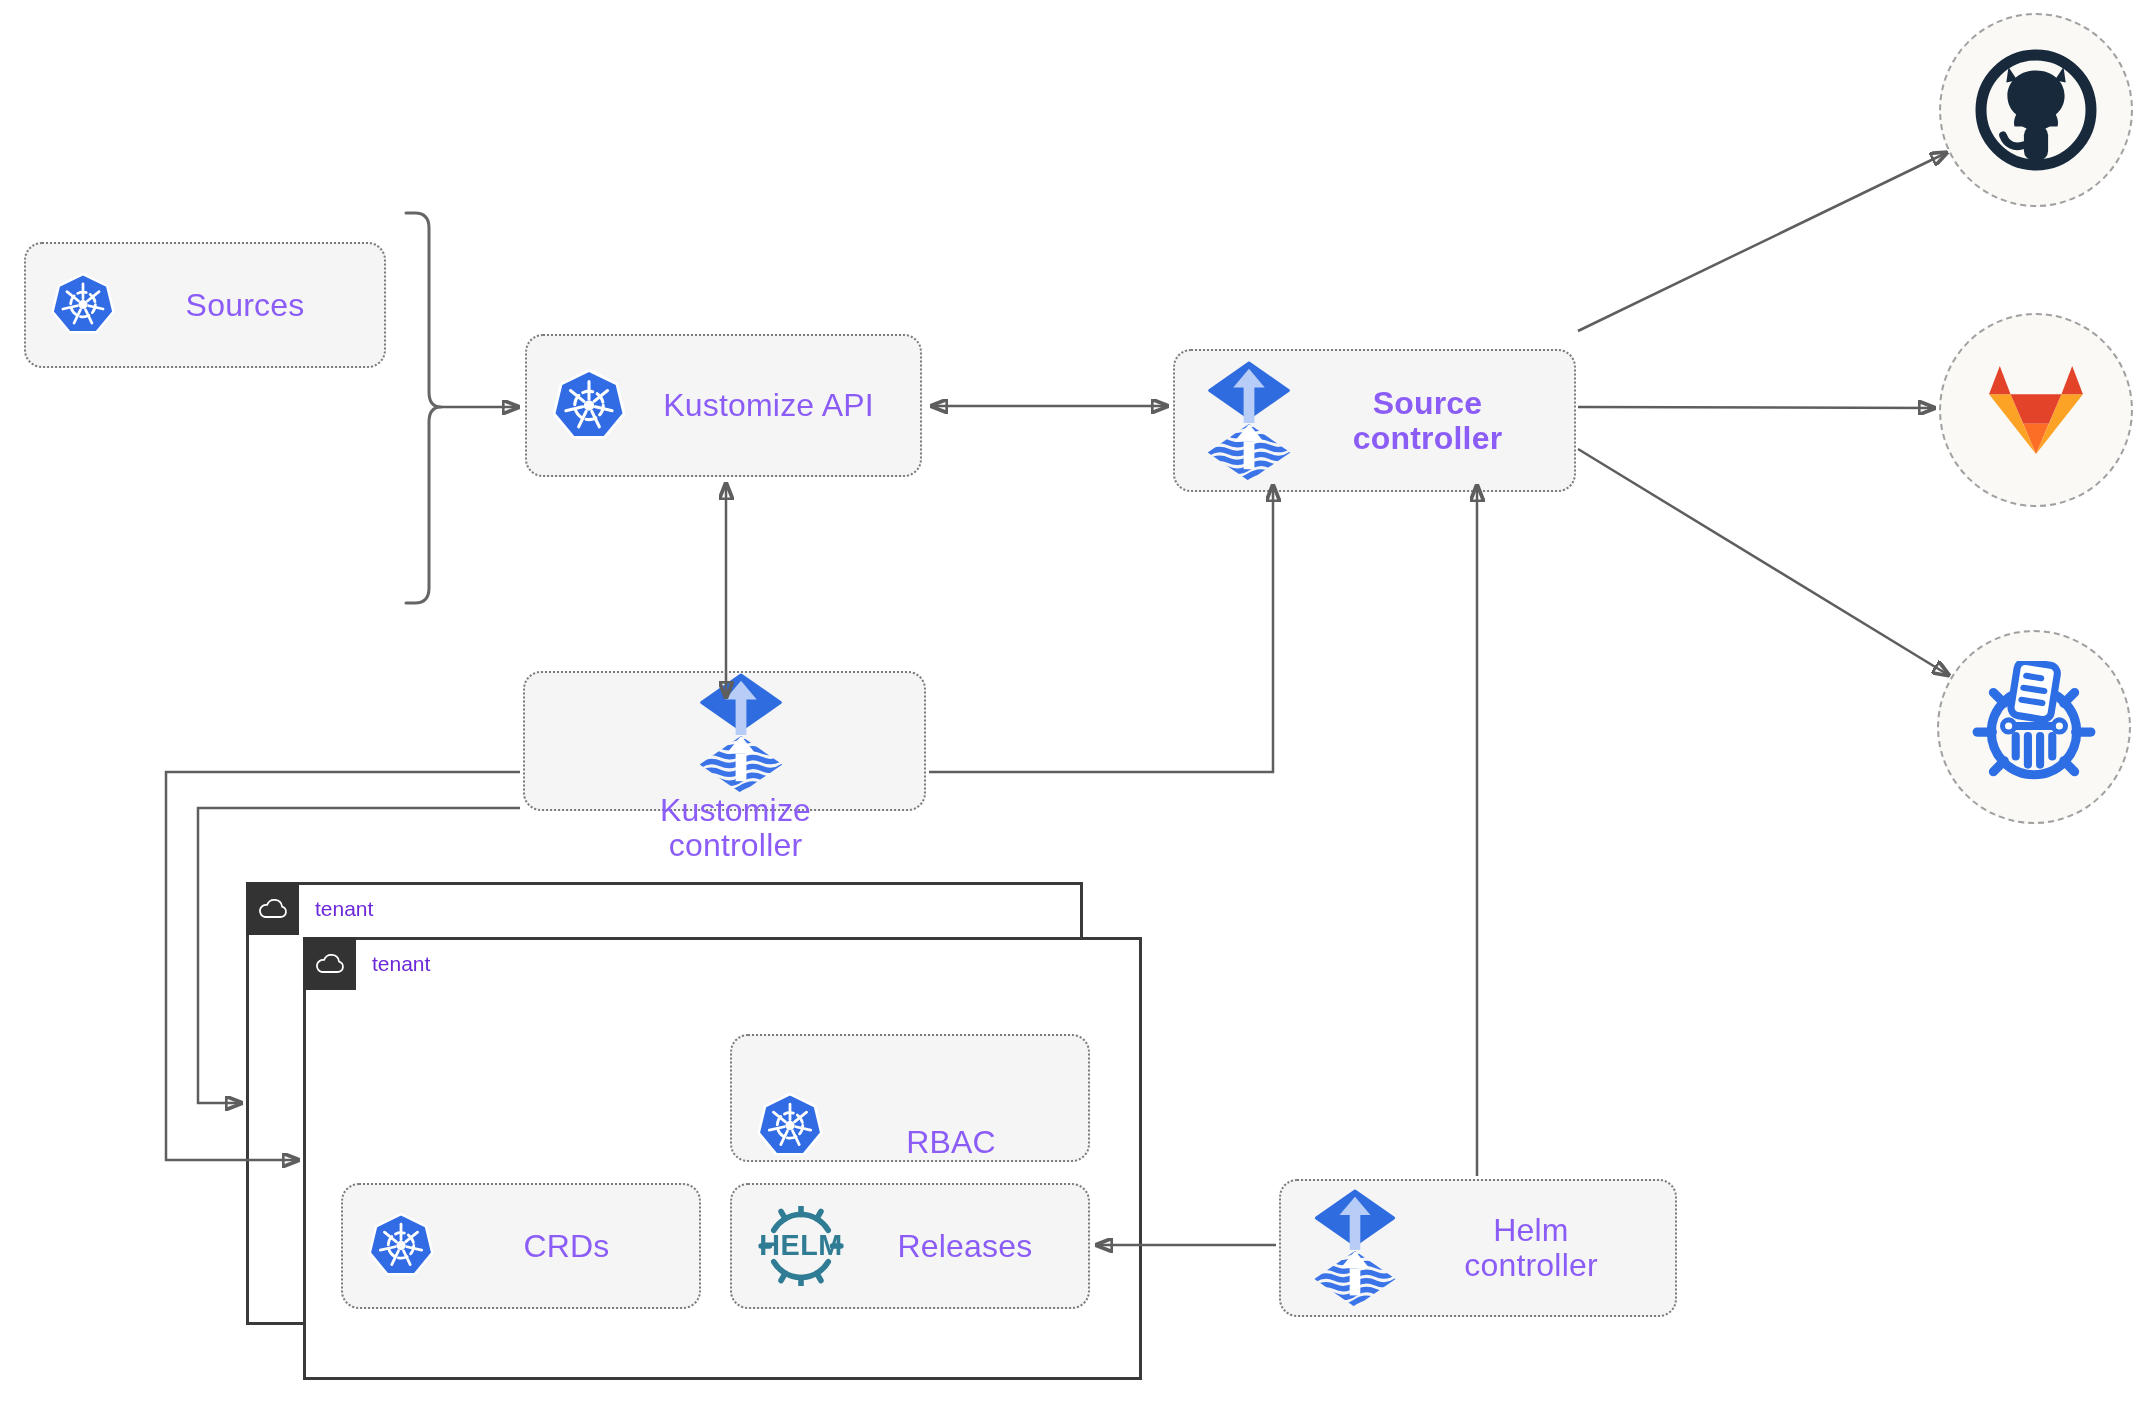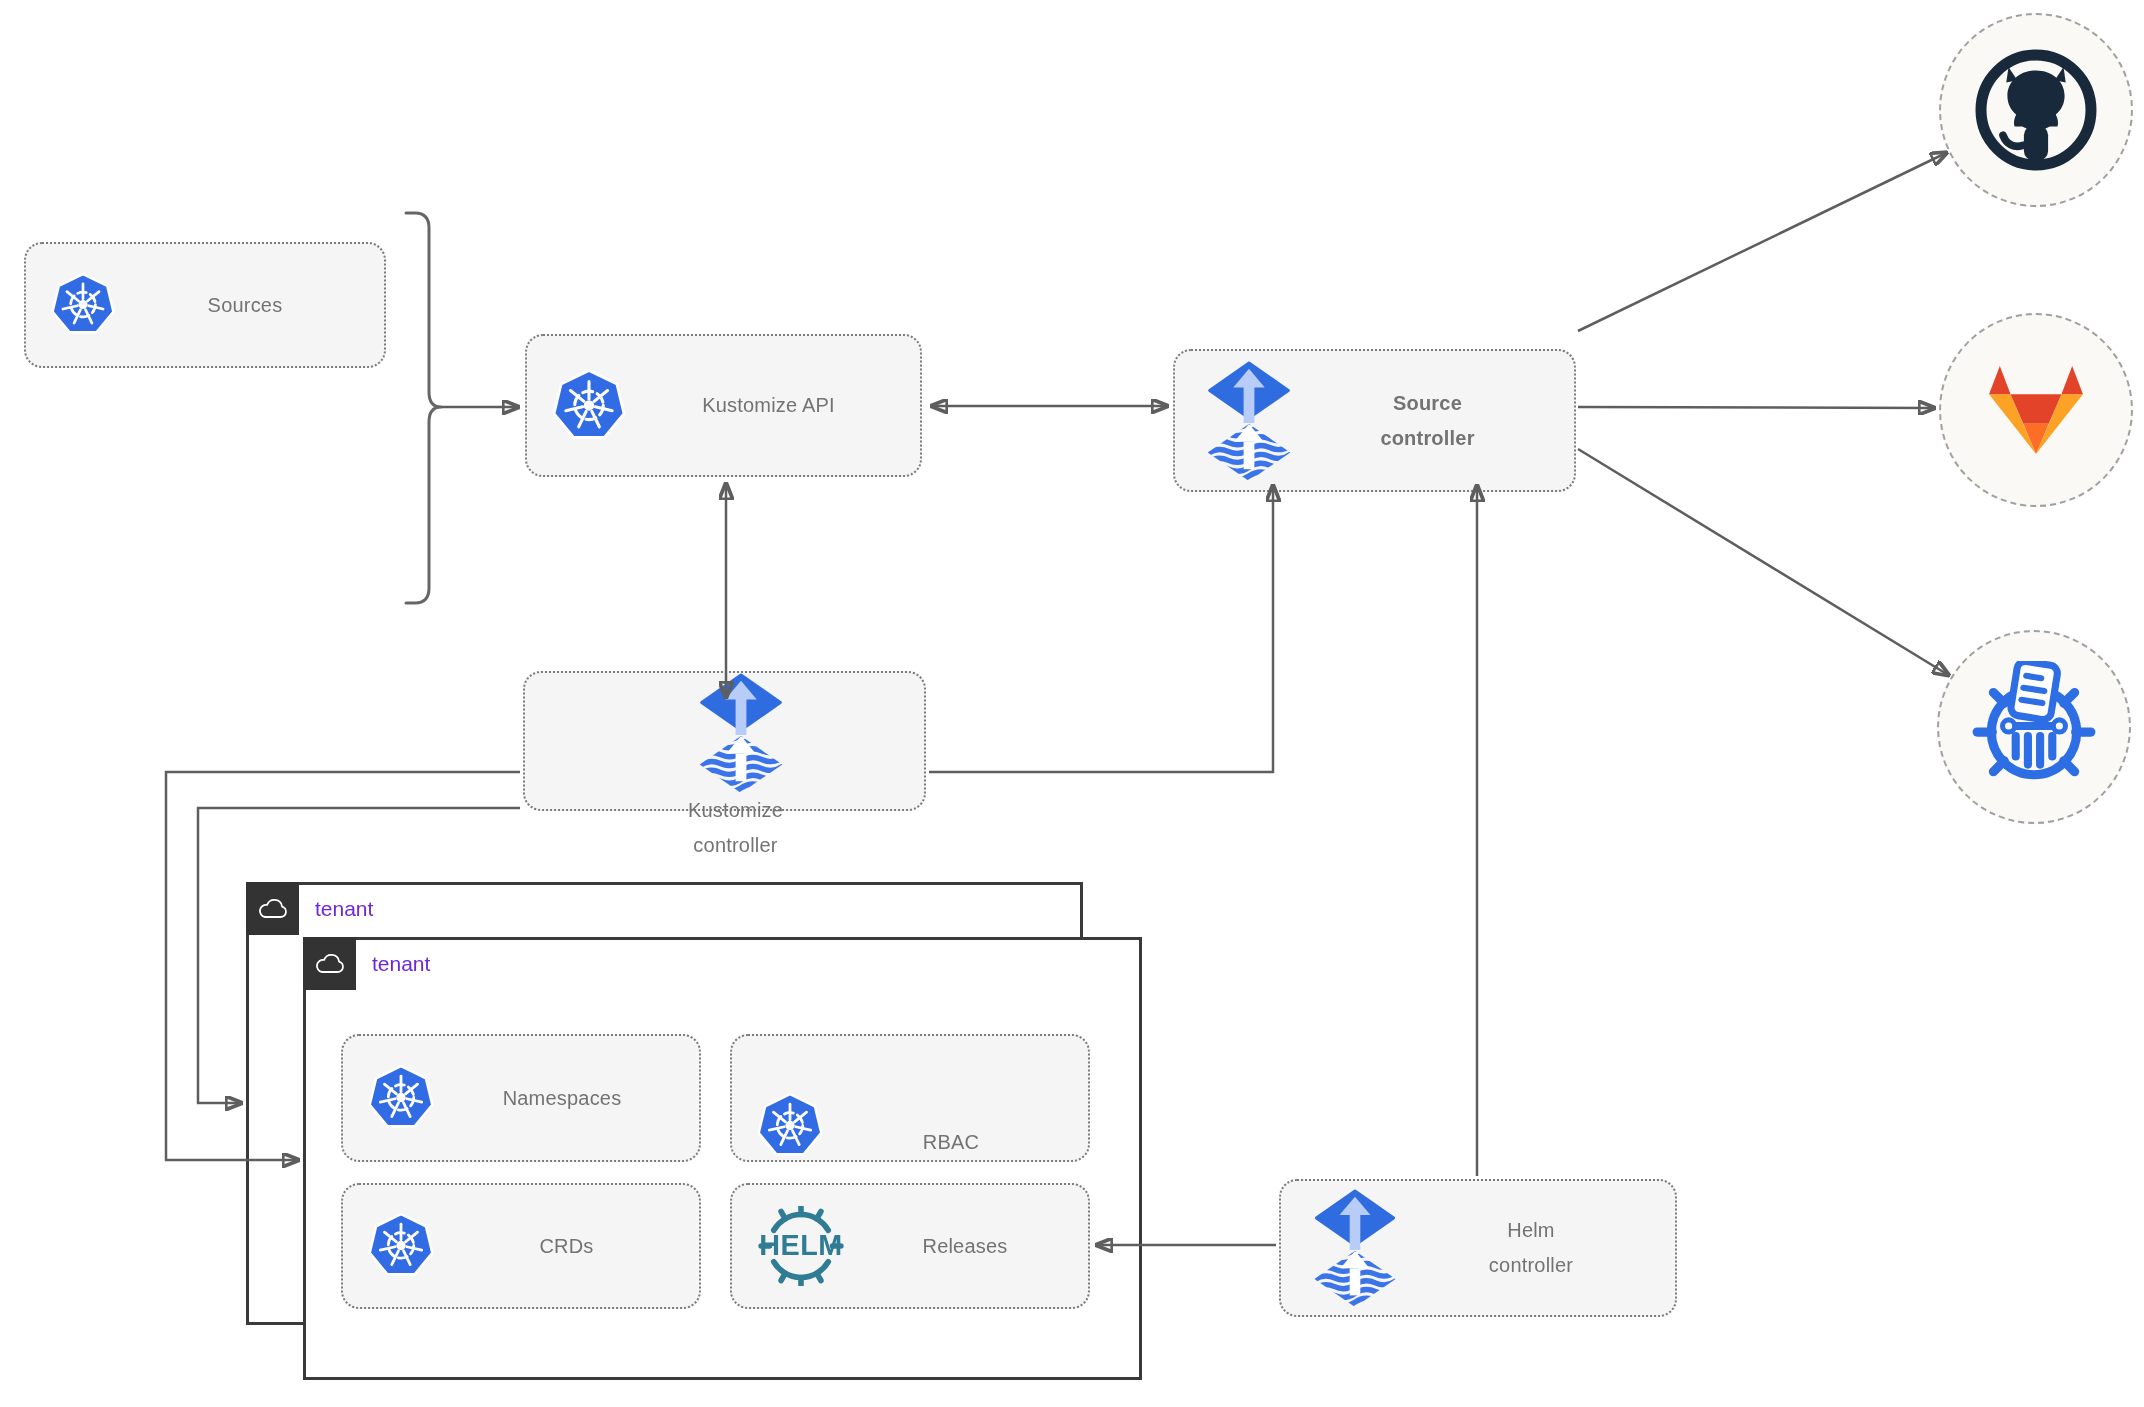--- a/index.html
+++ b/index.html
@@ -7,21 +7,21 @@
   body { background:#ffffff; font-family:"Liberation Sans","DejaVu Sans",sans-serif; }
   .canvas { position:relative; width:var(--w); height:var(--h); background:#fff; overflow:hidden; }
 
   
   .node {
     position:absolute; background:var(--node-fill,#f5f5f5);
     border:2px dotted #7b7b7b; border-radius:18px;
     display:flex; align-items:center; padding-left:24px; z-index:3;
   }
   .node .nlabel {
-    flex:1; text-align:center; font-size:20px; color:#737373;
+    flex:1; text-align:center; font-size:32px; color:#8b5cf6;
     white-space:pre-line; line-height:35px; padding-right:10px; letter-spacing:0.2px;
   }
   .icon { flex:0 0 auto; display:block; }
 
   
   .tenant { position:absolute; background:#fff; border:3px solid #3a3a3a; }
   .tenant-outer { z-index:1; }
   .tenant-inner { z-index:2; }
   .badge {
     position:absolute; top:-3px; left:-3px; width:53px; height:53px;
@@ -204,26 +204,20 @@
   </div>
 
   <div class="node" style="left:1279px; top:1179px; width:398px; height:138px; padding-left:32px;">
     <svg class="icon" width="84" height="118">
         <use href="#sym-flux"></use>
       </svg>
     <span class="nlabel">Helm
 controller</span>
   </div>
 
-  <div class="node" style="left:341px; top:1034px; width:360px; height:128px; z-index:4;">
-    <svg class="icon" width="68" height="68">
-        <use href="#sym-k8s"></use>
-      </svg>
-    <span class="nlabel">Namespaces</span>
-  </div>
 
   <div class="node" style="left:730px; top:1034px; width:360px; height:128px; z-index:4;align-items:flex-end;">
     <svg class="icon" width="68" height="68">
         <use href="#sym-k8s"></use>
       </svg>
     <span class="nlabel">RBAC</span>
   </div>
 
   <div class="node" style="left:341px; top:1183px; width:360px; height:126px; z-index:4;gap:9px;">
     <svg class="icon" width="68" height="68">

